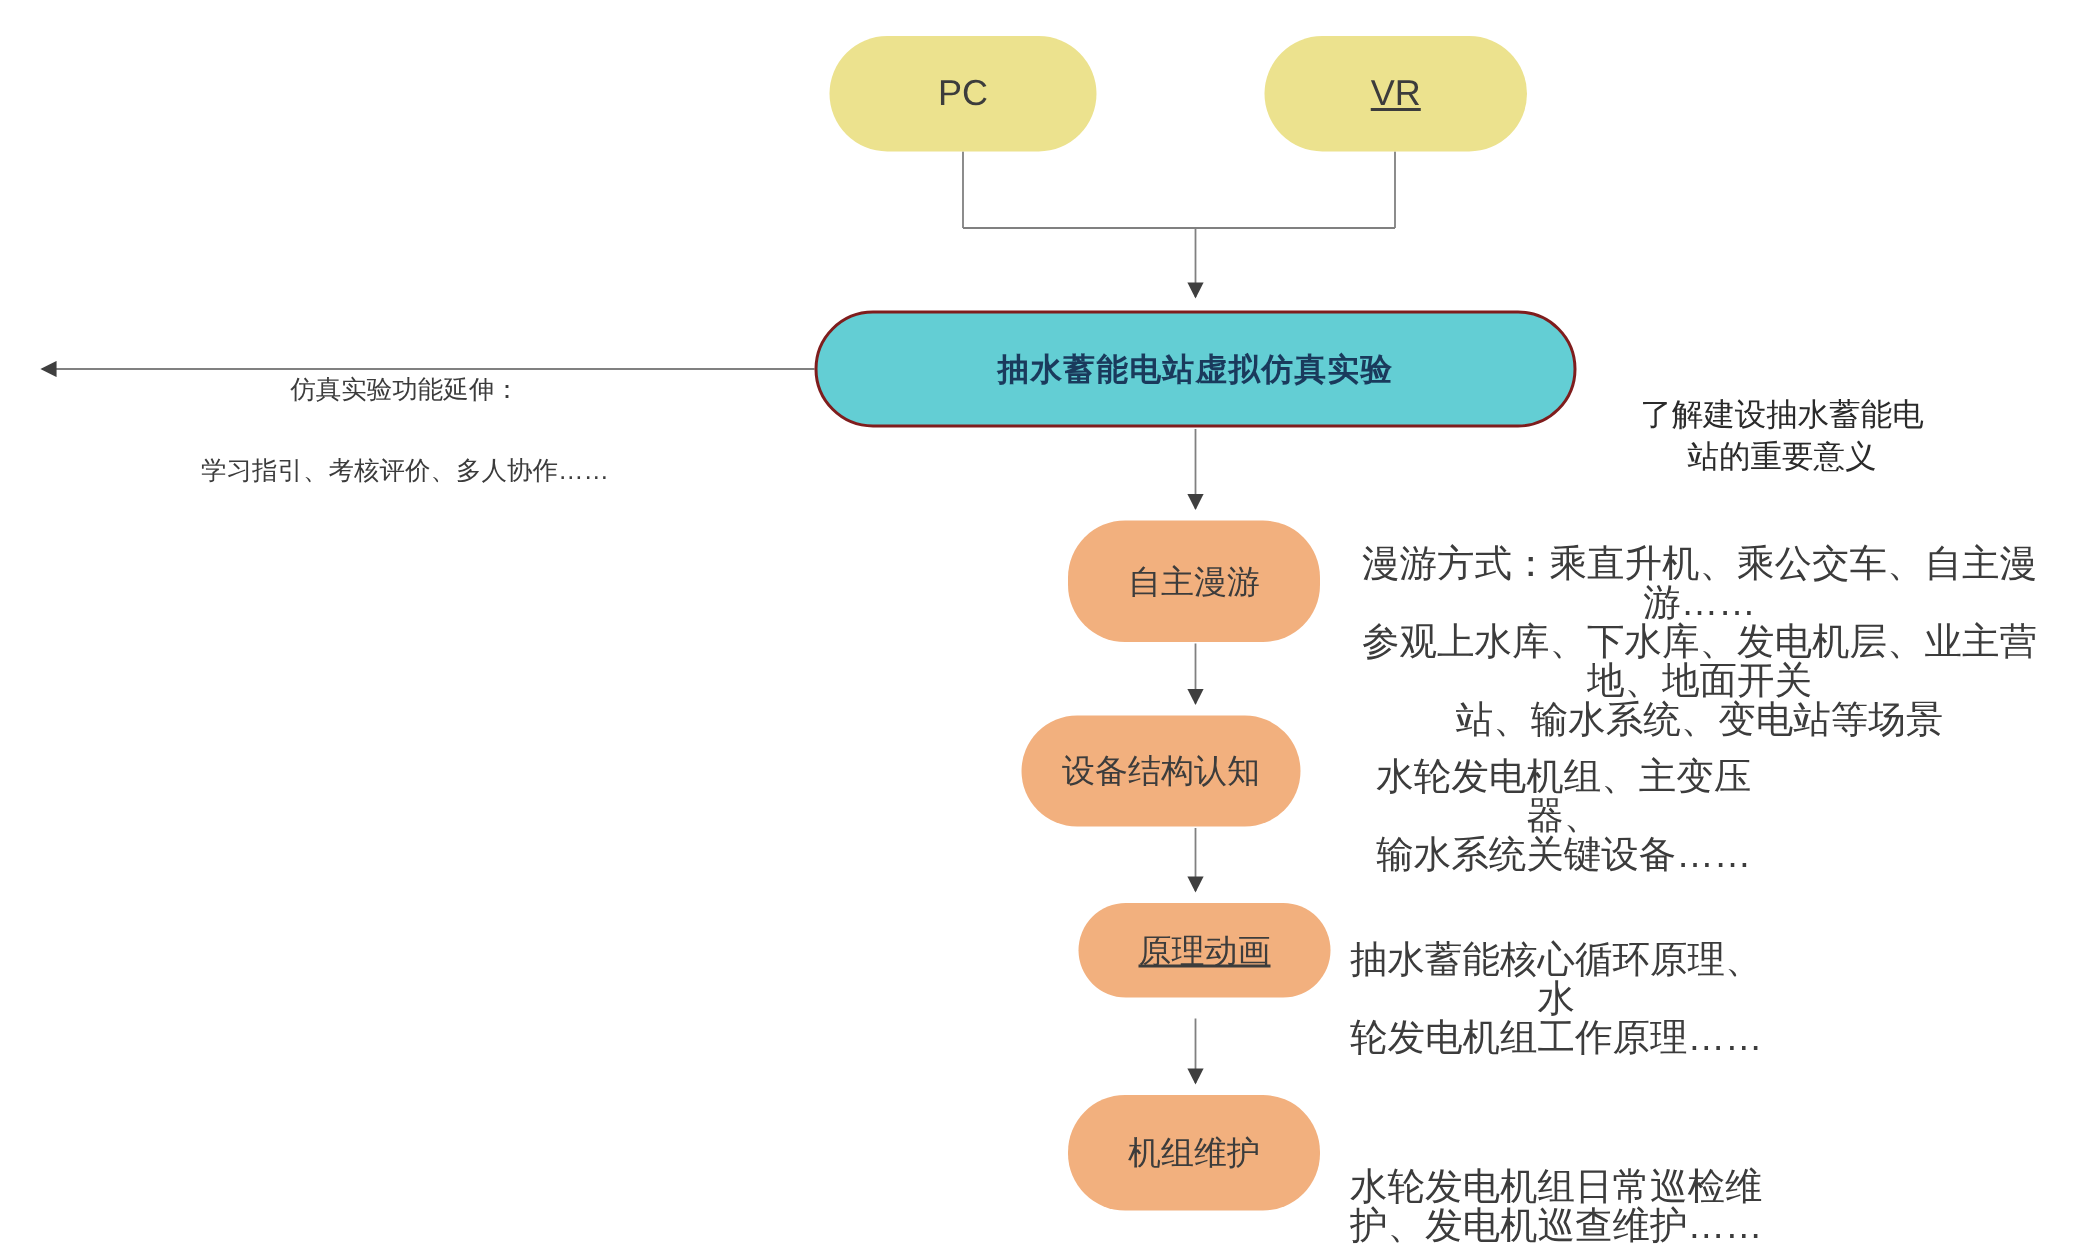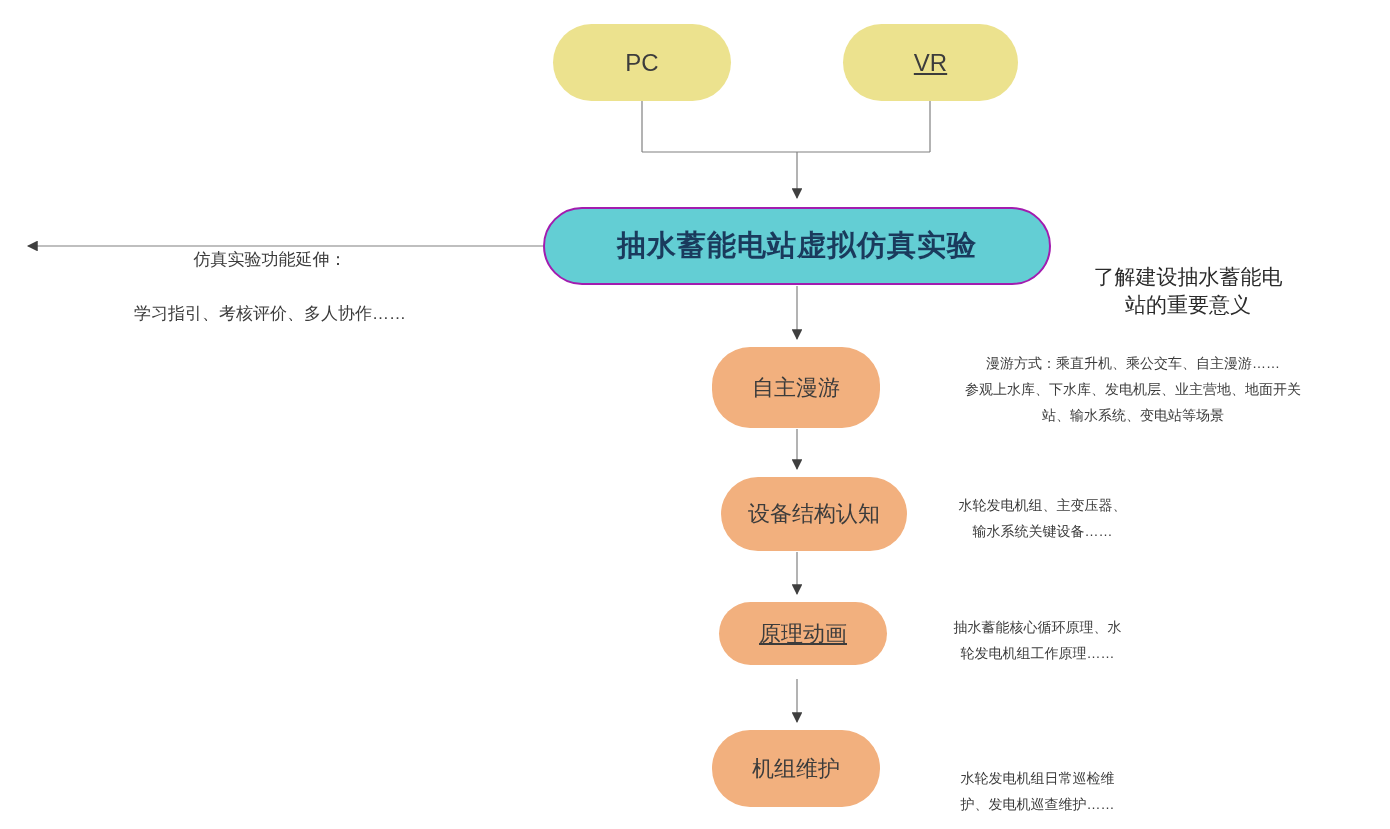--- a/index.html
+++ b/index.html
@@ -18,50 +18,50 @@
     position:absolute;display:flex;align-items:center;justify-content:center;
     box-sizing:border-box;text-align:center;z-index:1;
   }
   .node-top{
     background:#ece28e;
     border-radius:40px;
     color:#3c3c3c;font-size:24px;
   }
   .node-title{
     background:#63ced4;
-    border:2px solid #a21caf;
+    border:2px solid #7f1d1d;
     border-radius:40px;
-    color:#1a3a5c;font-size:29px;font-weight:bold;
+    color:#1a3a5c;font-size:21px;font-weight:bold;
     letter-spacing:1px;
   }
   .node-step{
     background:#f2b07e;
     border-radius:38px;
     color:#3c3c3c;font-size:22px;
   }
   .note{
     position:absolute;z-index:1;
     color:#3c3c3c;
     text-align:center;
     white-space:pre-line;
   }
   .note-right-title{
     font-size:21px;line-height:28px;color:#2b2b2b;margin-top:44px;
   }
   .note-left{
     font-size:17px;line-height:27px;
   }
   .note-step{
-    font-size:14px;line-height:26px;
+    font-size:25px;line-height:26px;margin-top:13px;
   }
   #pc-node   {left:553px;top:24px;width:178px;height:77px;}
   #vr-node   {left:843px;top:24px;width:175px;height:77px;text-decoration:underline;}
   #title-node{left:543px;top:207px;width:508px;height:78px;}
   #step-0    {left:712px;top:347px;width:168px;height:81px;}
-  #step-1    {left:721px;top:477px;width:186px;height:74px;}
+  #step-1    {left:681px;top:477px;width:186px;height:74px;}
   #step-2    {left:719px;top:602px;width:168px;height:63px;text-decoration:underline;}
   #step-3    {left:712px;top:730px;width:168px;height:77px;}
   #note-left       {left:90px; top:219px;width:360px;}
   #note-right-title{left:1063px;top:219px;width:250px;}
   #note-step-0     {left:893px;top:350px;width:480px;}
   #note-step-1     {left:895px;top:492px;width:295px;}
   #note-step-2     {left:895px;top:614px;width:285px;}
   #note-step-3     {left:900px;top:765px;width:275px;}
 </style>
 </head>

